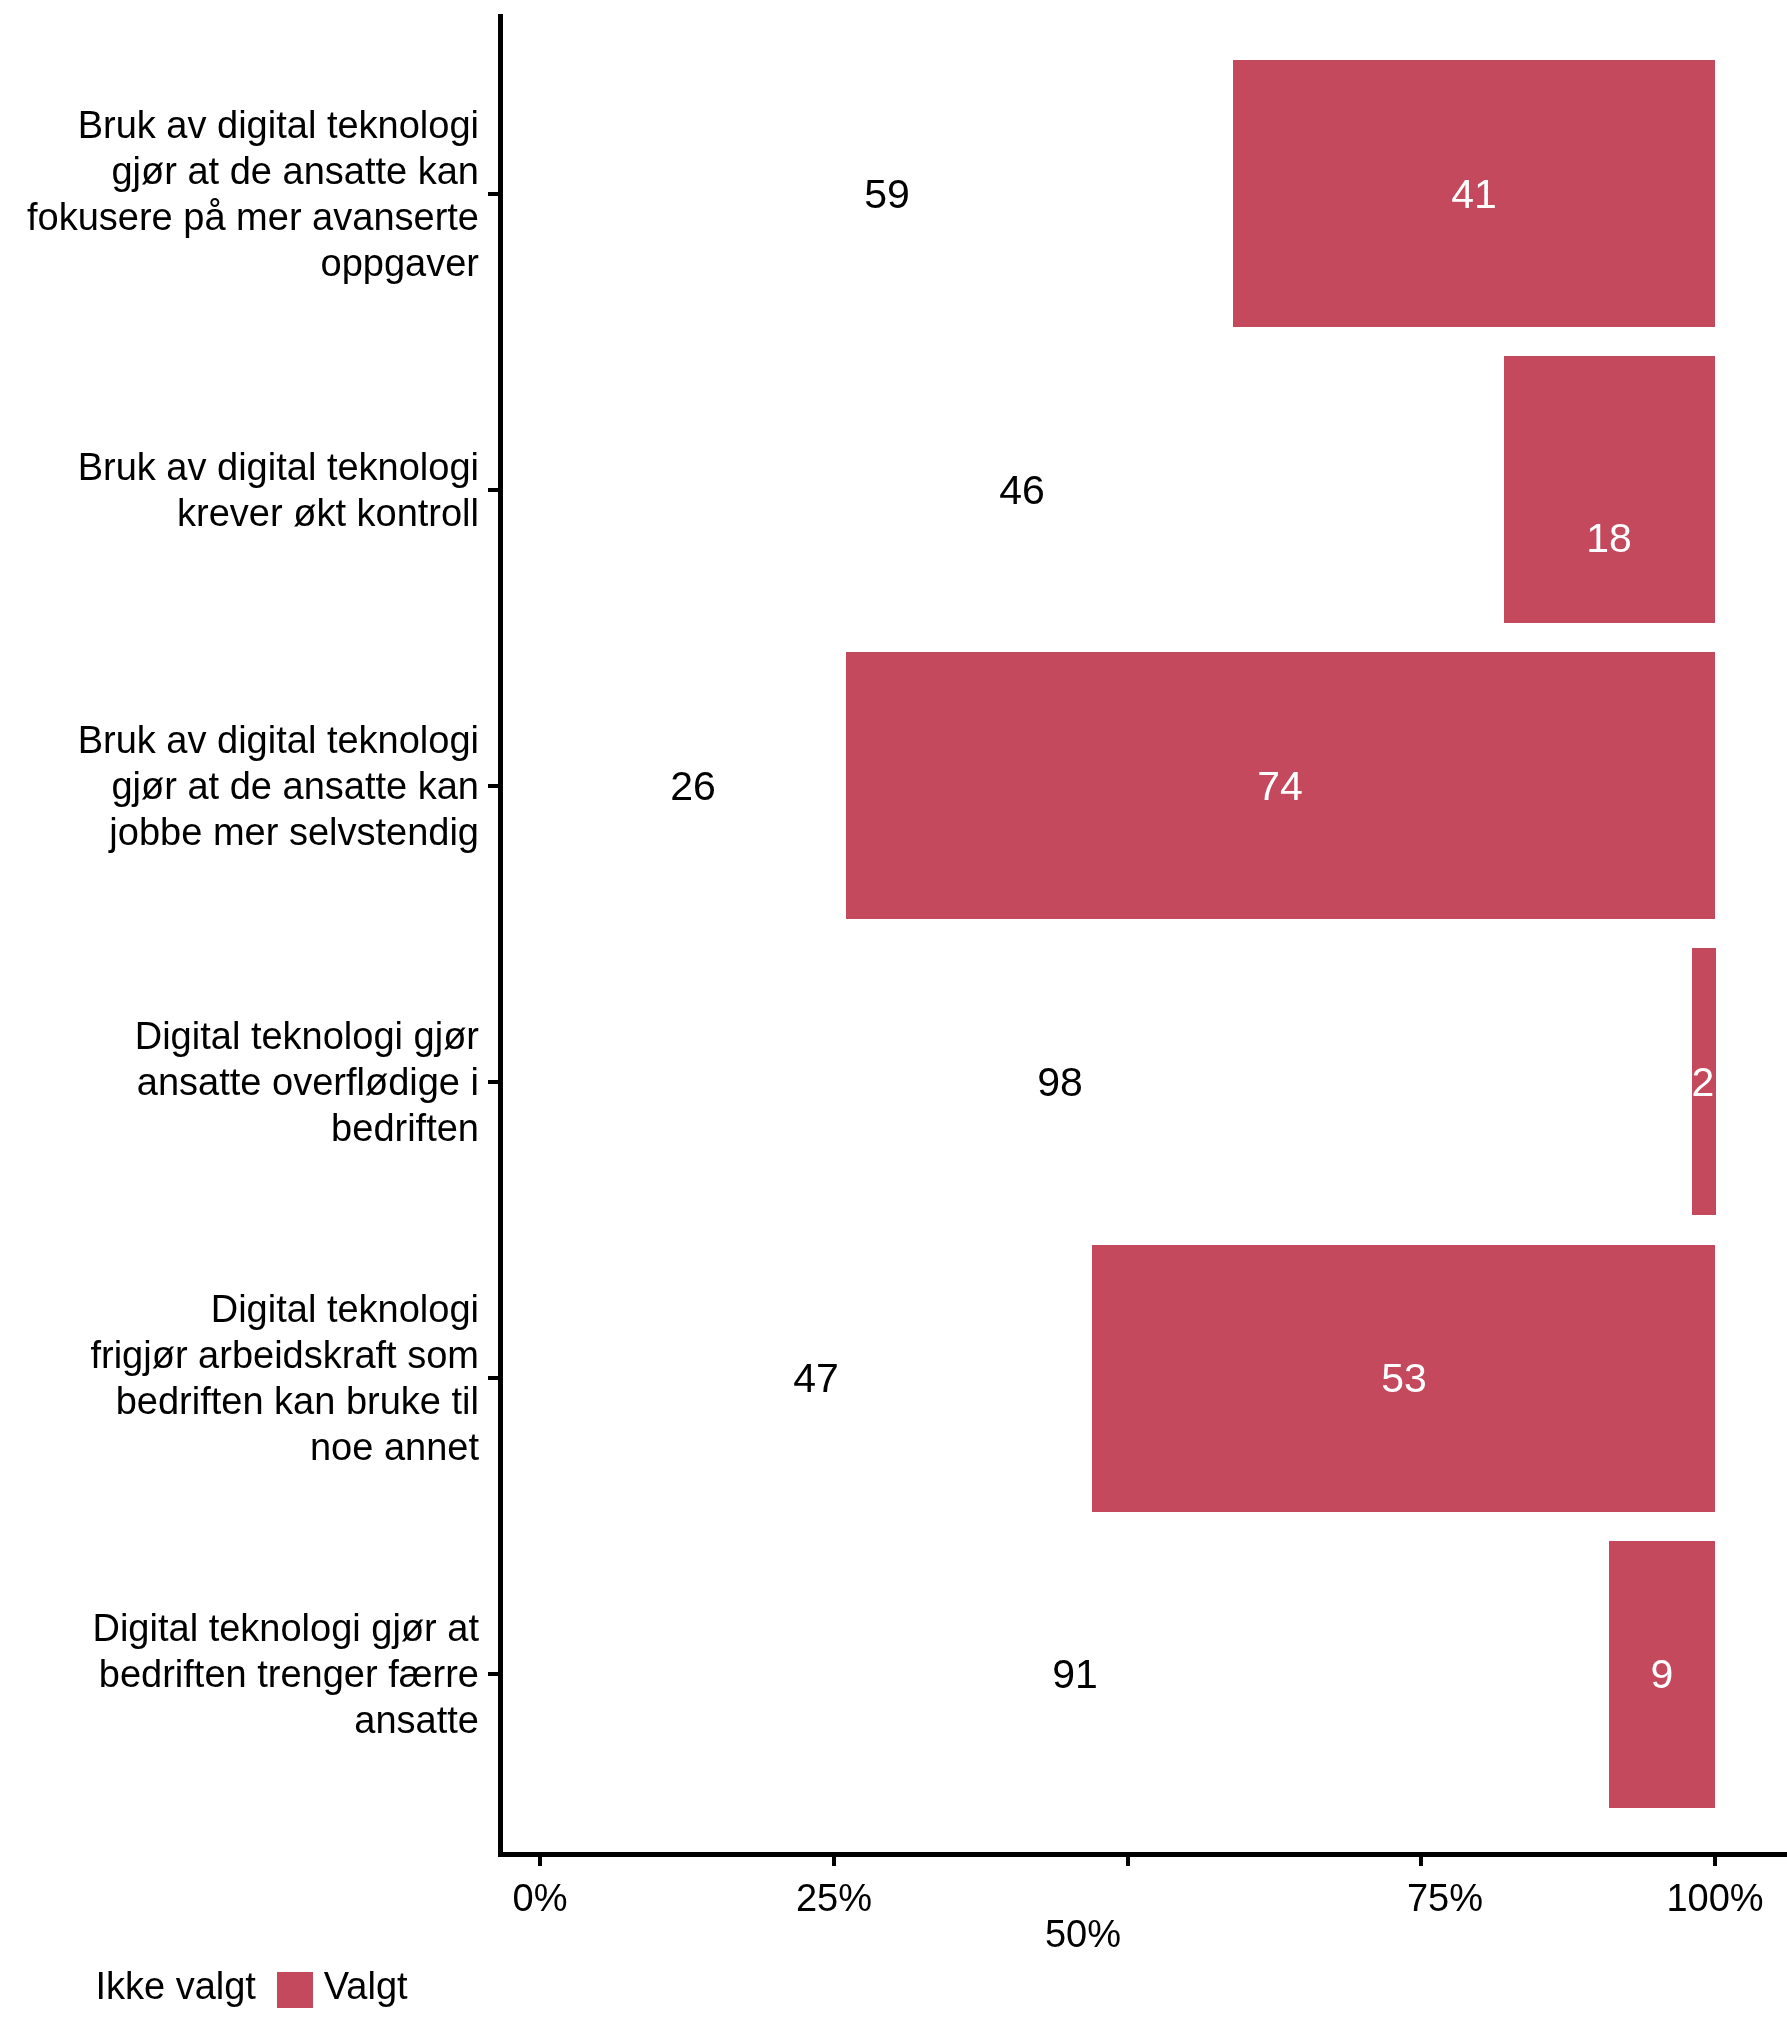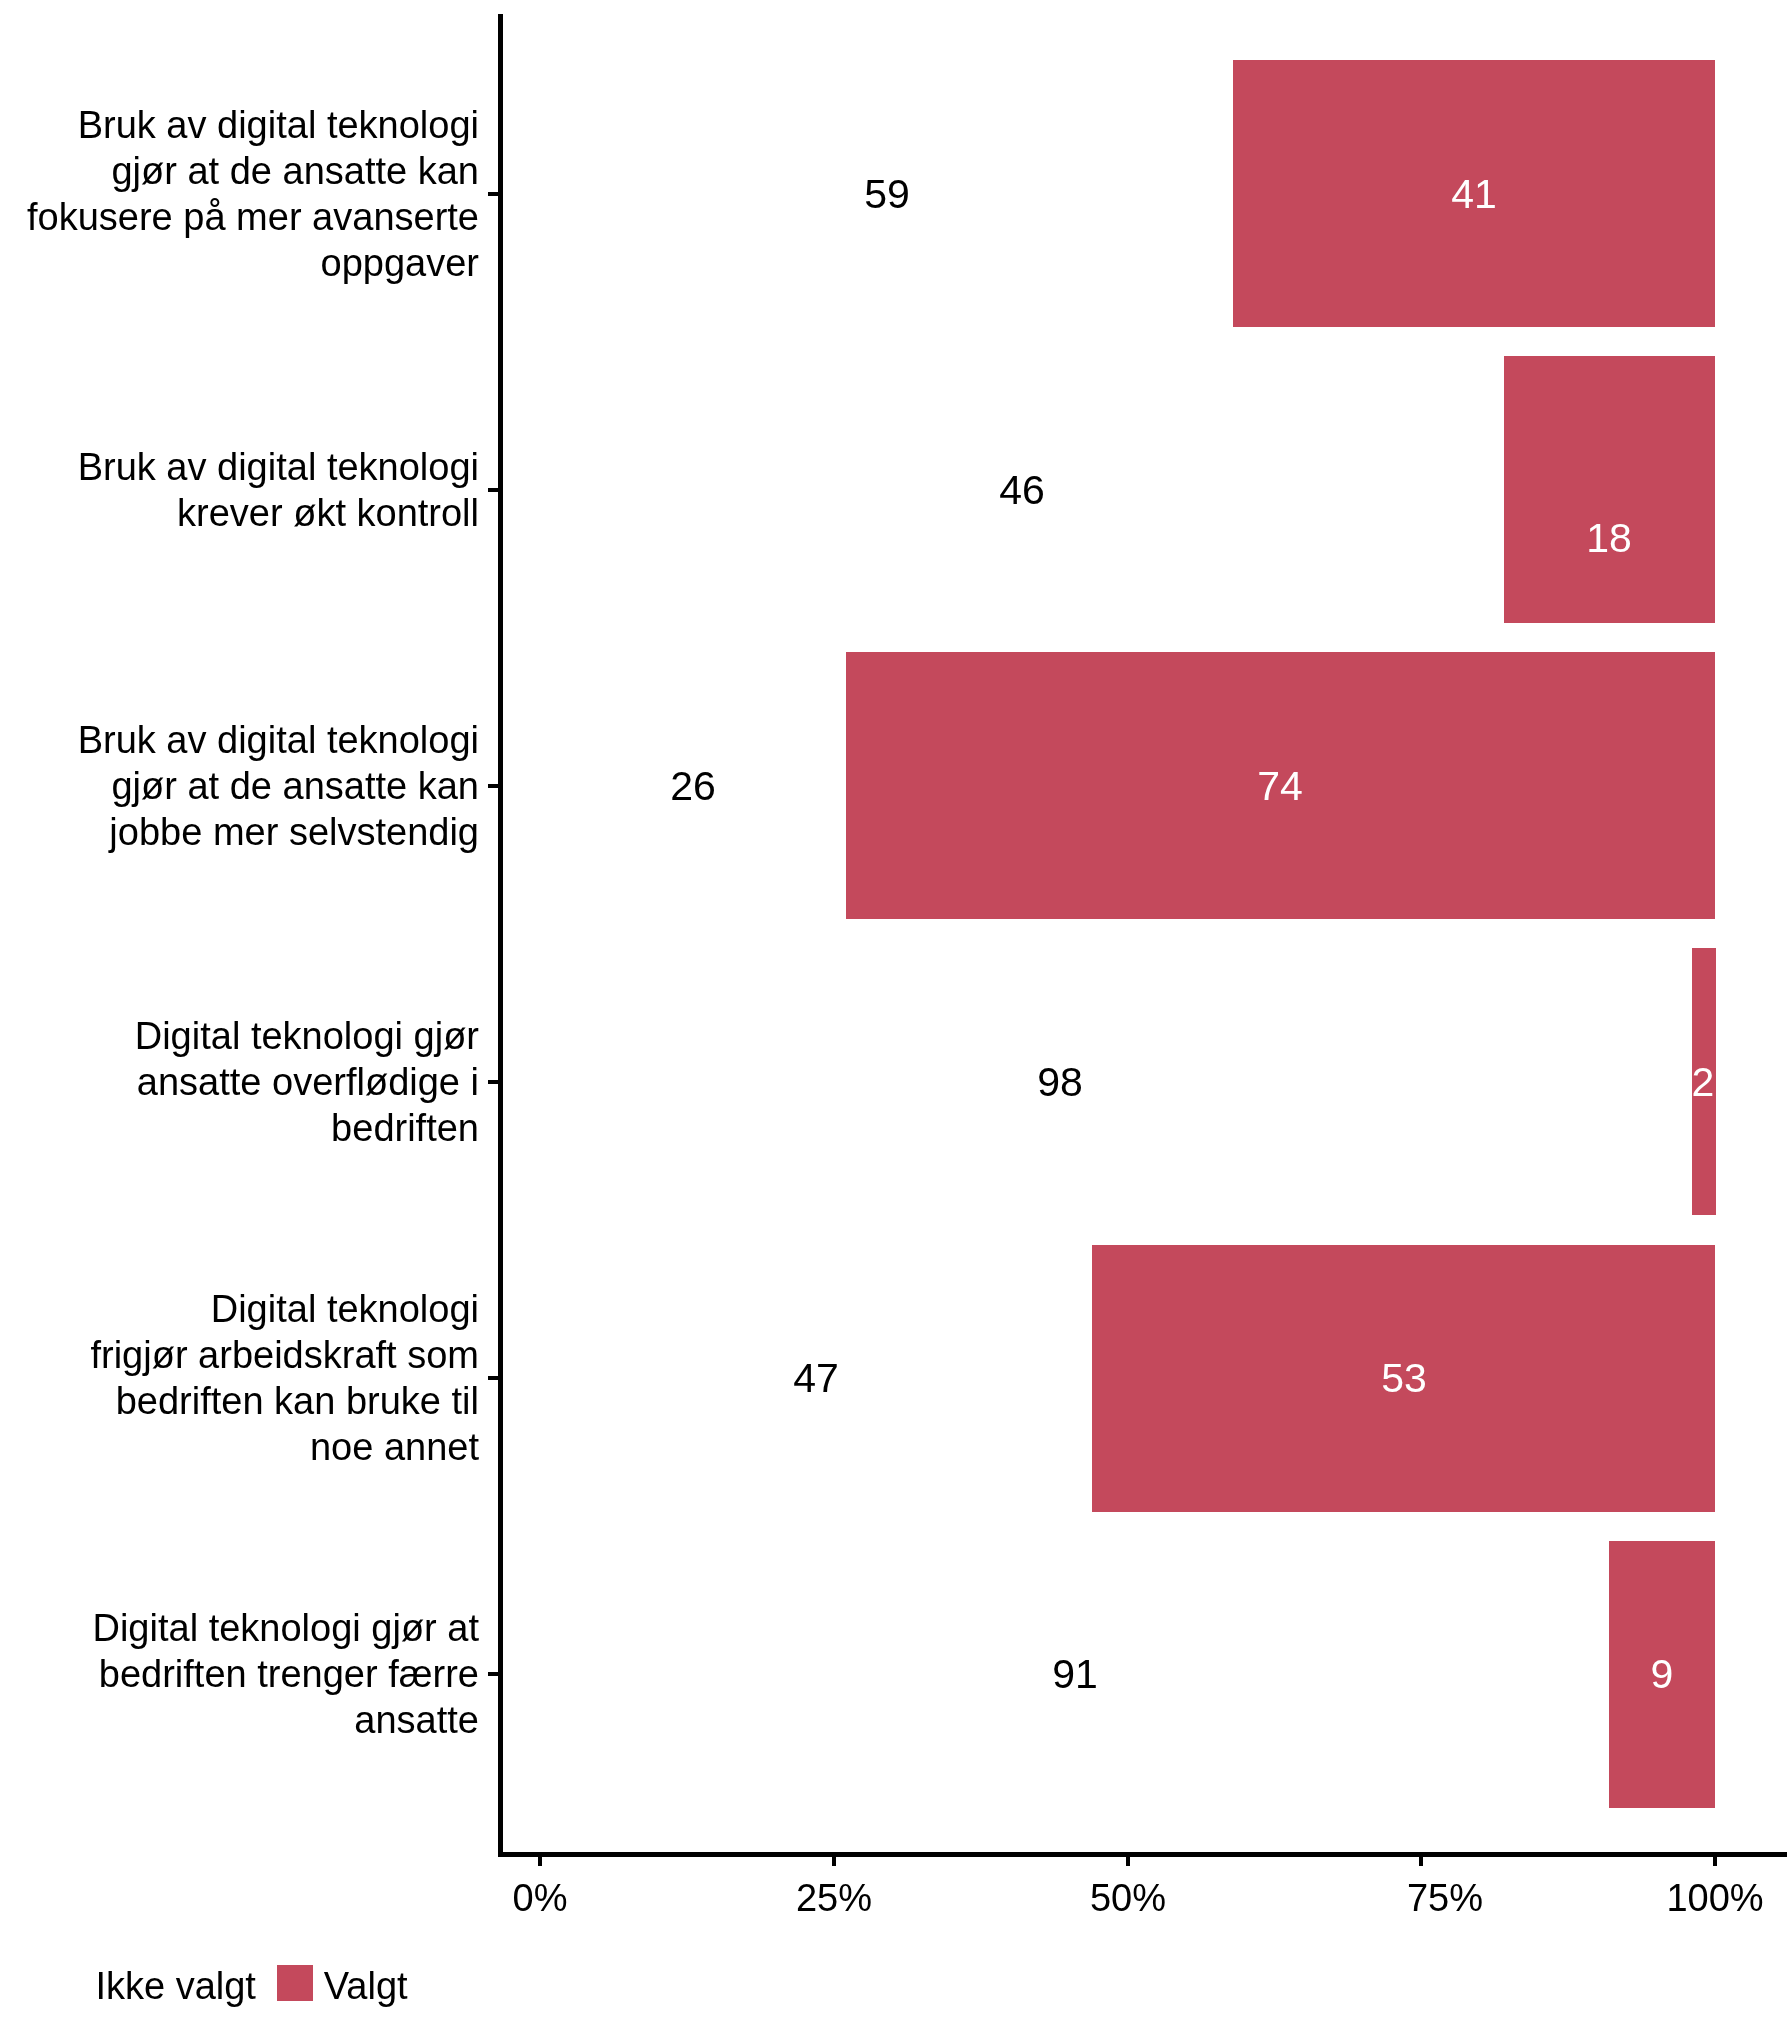--- a/index.html
+++ b/index.html
@@ -77,21 +77,21 @@
   #legend {
     position: absolute;
     left: 49px;
     top: 1965px;
     display: flex;
     align-items: center;
     gap: 21.5px;
   }
   .legend-item {
     display: flex;
-    align-items: flex-start;
+    align-items: flex-end;
     gap: 10.4px;
   }
   .legend-swatch {
     width: 36px;
     height: 36px;
     display: inline-block;
   }
   .legend-label {
     font-size: 38px;
     white-space: nowrap;
@@ -146,21 +146,21 @@
       <div class="bar-value" style="left: 1662px; top: 1674px; color: rgb(255, 255, 255); z-index: 2;">9</div>
       <div class="category-label" style="top: 1674px;">Digital teknologi gjør at
 bedriften trenger færre
 ansatte</div>
       <div class="y-tick" style="top: 1674px;"></div>
       <div class="x-tick" style="left: 540px;"></div>
       <div class="x-tick-label" style="left: 540px;">0%</div>
       <div class="x-tick" style="left: 834px;"></div>
       <div class="x-tick-label" style="left: 834px;">25%</div>
       <div class="x-tick" style="left: 1128px;"></div>
-      <div class="x-tick-label" style="left: 1128px;">50%</div>
+      <div class="x-tick-label" style="left: 1083px; margin-top: 36px;">50%</div>
       <div class="x-tick" style="left: 1421px;"></div>
       <div class="x-tick-label" style="left: 1421px; margin-left: 24px;">75%</div>
       <div class="x-tick" style="left: 1715px;"></div>
       <div class="x-tick-label" style="left: 1715px;">100%</div>
     </div>
 
   <div id="legend">
     <div class="legend-item">
       <span class="legend-swatch" id="swatch-ikke-valgt" style="background: rgb(255, 255, 255);"></span>
       <span class="legend-label">Ikke valgt</span>

